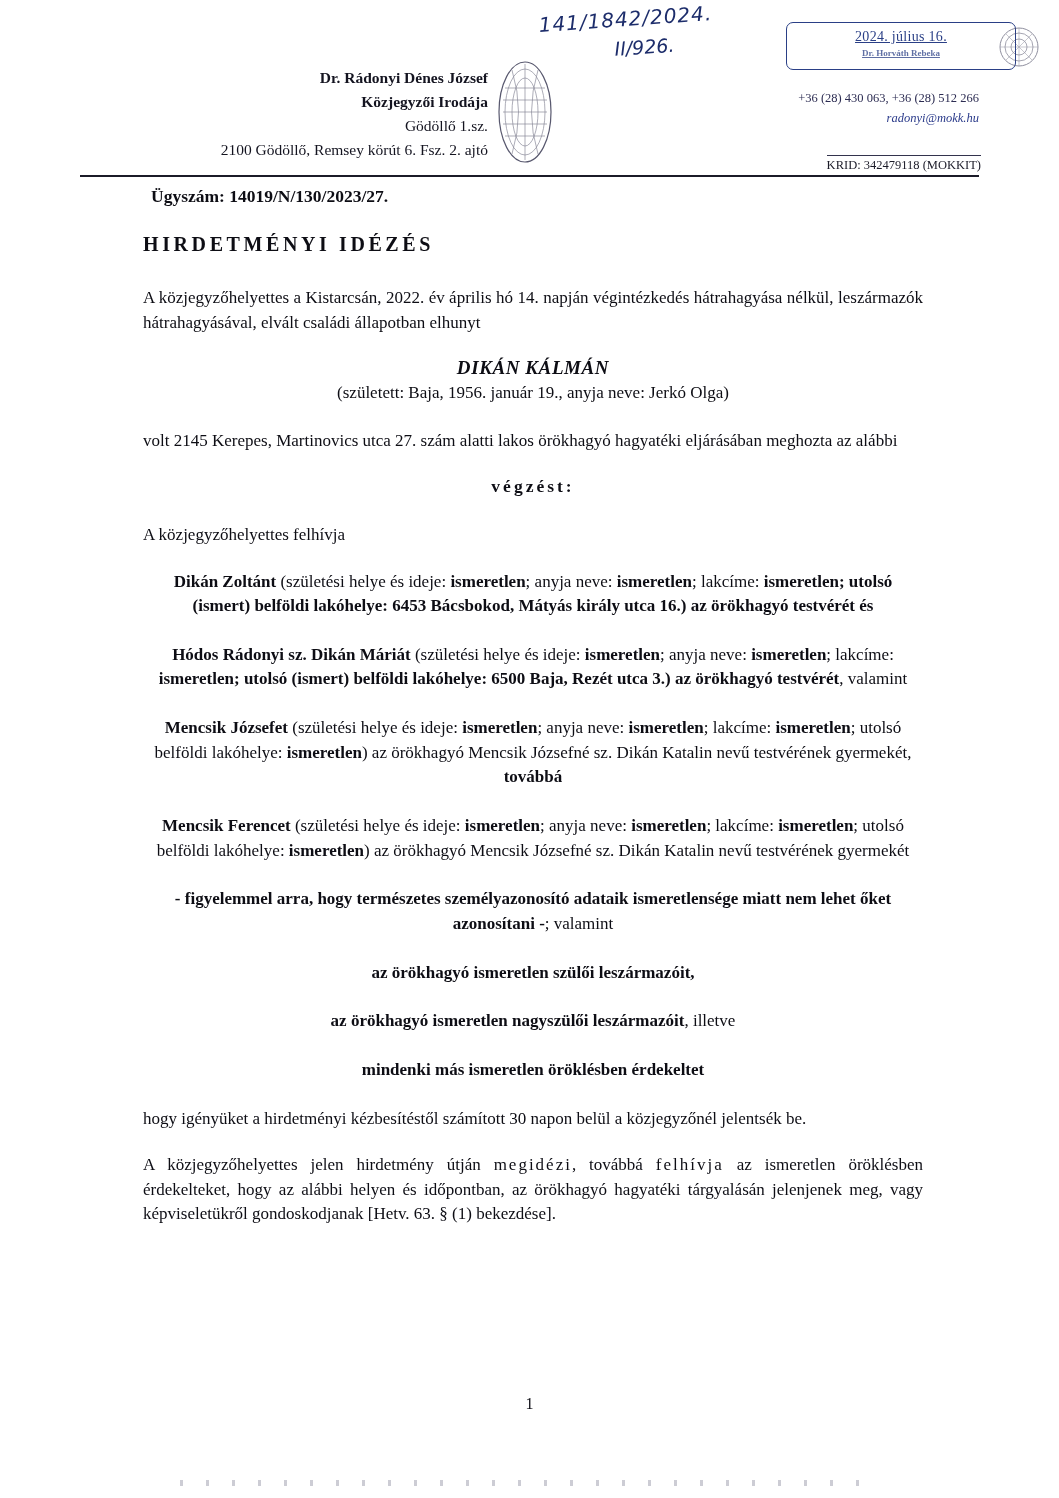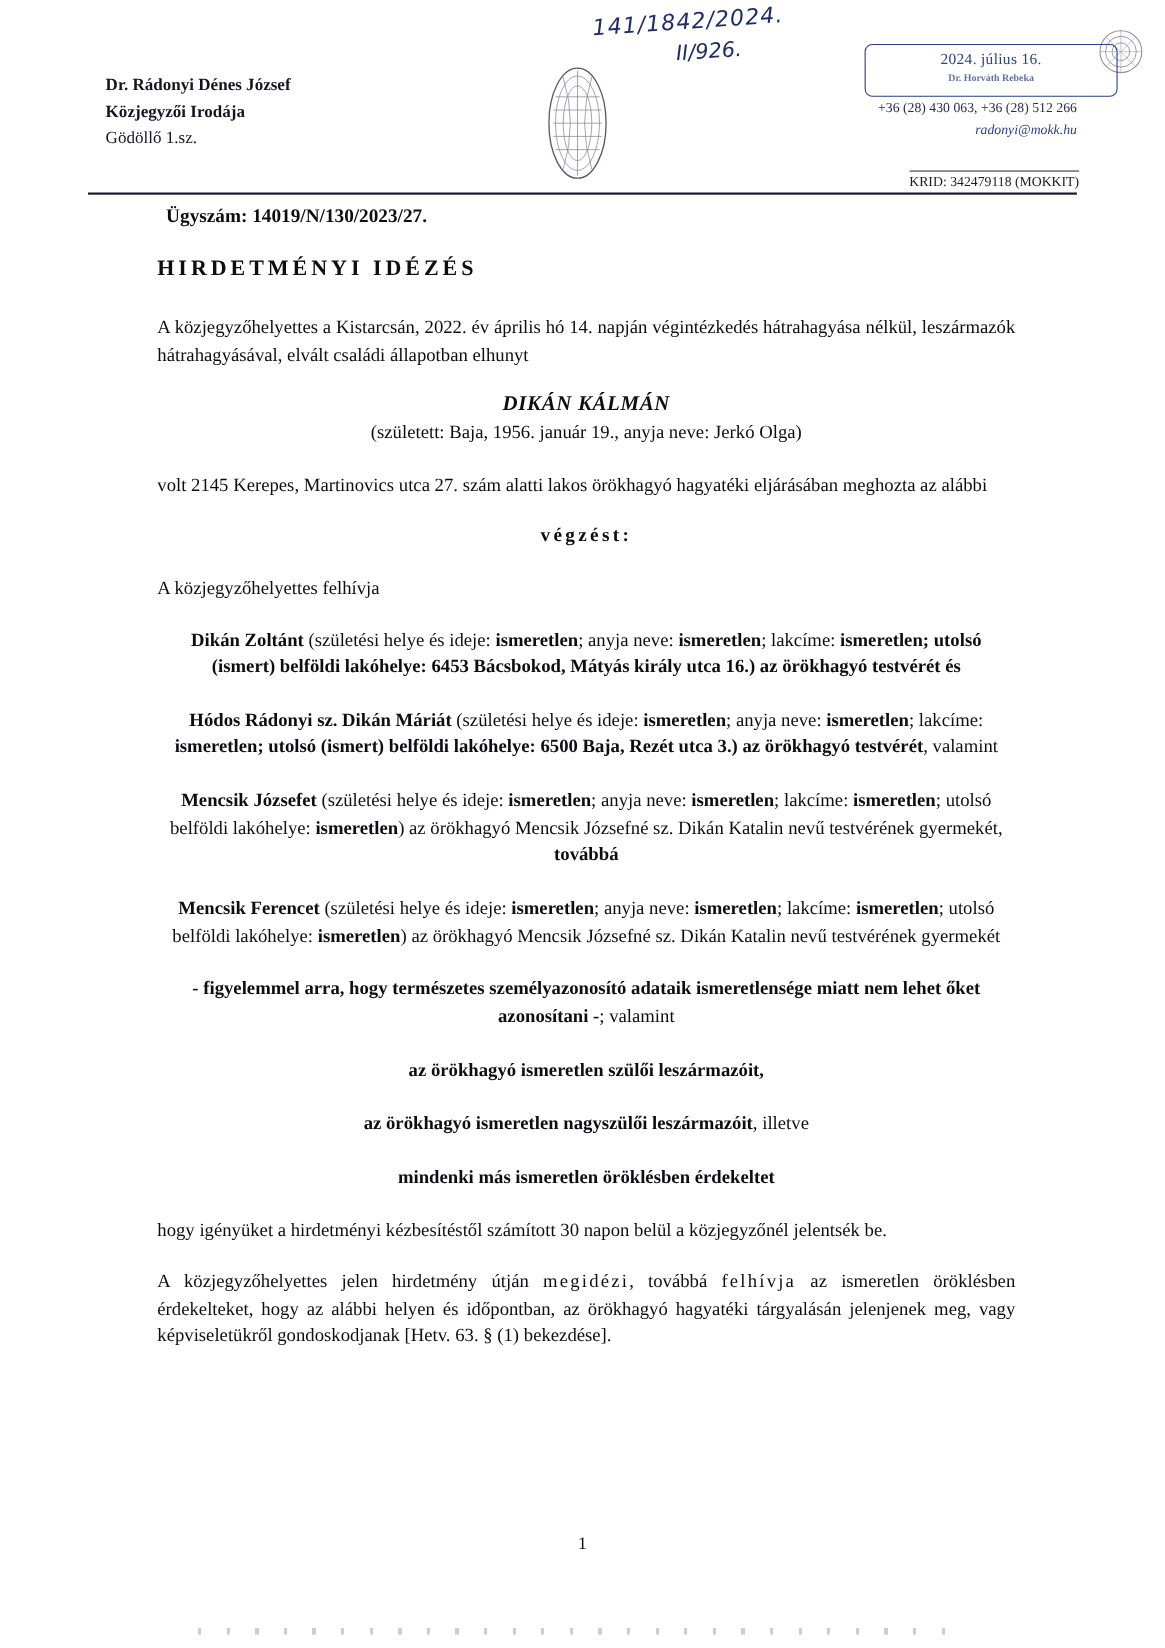--- a/index.html
+++ b/index.html
@@ -23,26 +23,27 @@
   
   .header {
     position: absolute;
     top: 0;
     left: 0;
     width: 1059px;
     height: 175px;
   }
   .office-block {
     position: absolute;
-    left: 96px;
+    left: 108px;
     top: 66px;
     width: 380px;
     font-size: 15.5px;
     line-height: 1.55;
     color: #141420;
+    text-align: right;
   }
   .office-block .ln {
     white-space: nowrap;
   }
   .office-block .b { font-weight: 700; }
 
   .crest {
     position: absolute;
     left: 496px;
     top: 58px;
@@ -70,28 +71,29 @@
   .hand-note .l2 {
     font-size: 19px;
     font-style: italic;
     margin-left: 74px;
     margin-top: 6px;
   }
 
   .stamp {
     position: absolute;
     left: 786px;
-    top: 40px;
+    top: 22px;
     width: 228px;
     height: 46px;
     border: 1.3px solid #2a3f86;
     border-radius: 7px;
     color: #2a3f86;
     text-align: center;
     background: rgba(255,255,255,.4);
+    text-decoration: underline;
   }
   .stamp .s1 {
     font-size: 14px;
     margin-top: 6px;
     letter-spacing: .3px;
   }
   .stamp .s2 {
     font-size: 9px;
     margin-top: 3px;
     font-weight: 700;
@@ -224,20 +226,21 @@
 <body>
 
 <div class="page">
 
   <div class="header">
 
     <div class="office-block">
       <div class="ln b">Dr. Rádonyi Dénes József</div>
       <div class="ln b">Közjegyzői Irodája</div>
       <div class="ln">Gödöllő 1.sz.</div>
+      <div class="ln">2100 Gödöllő, Remsey körút 6. Fsz. 2. ajtó</div>
     </div>
 
     <div class="crest">
       <svg width="58" height="108" viewBox="0 0 58 108">
         <ellipse cx="29" cy="54" rx="26" ry="50" fill="none" stroke="#3b3b55" stroke-width="1.2"></ellipse>
         <g stroke="#3b3b55" stroke-width=".7" fill="none" opacity=".7">
           <ellipse cx="29" cy="54" rx="20" ry="43"></ellipse>
           <ellipse cx="29" cy="54" rx="13" ry="34"></ellipse>
           <path d="M9 30 h40 M7 42 h44 M7 54 h44 M7 66 h44 M9 78 h40"></path>
           <path d="M29 6 v96"></path>

